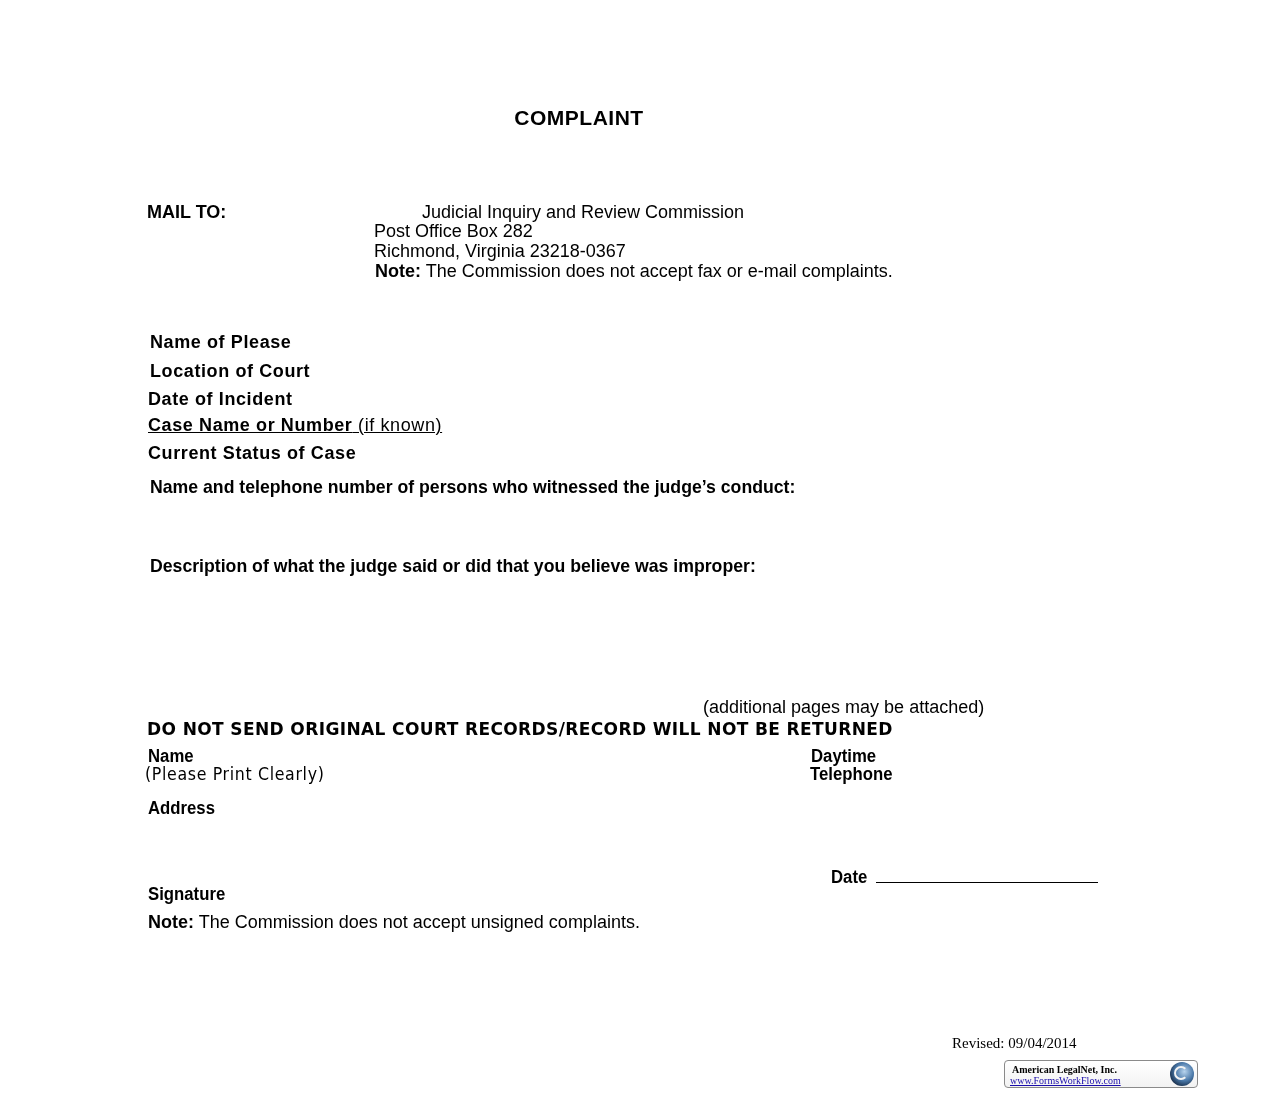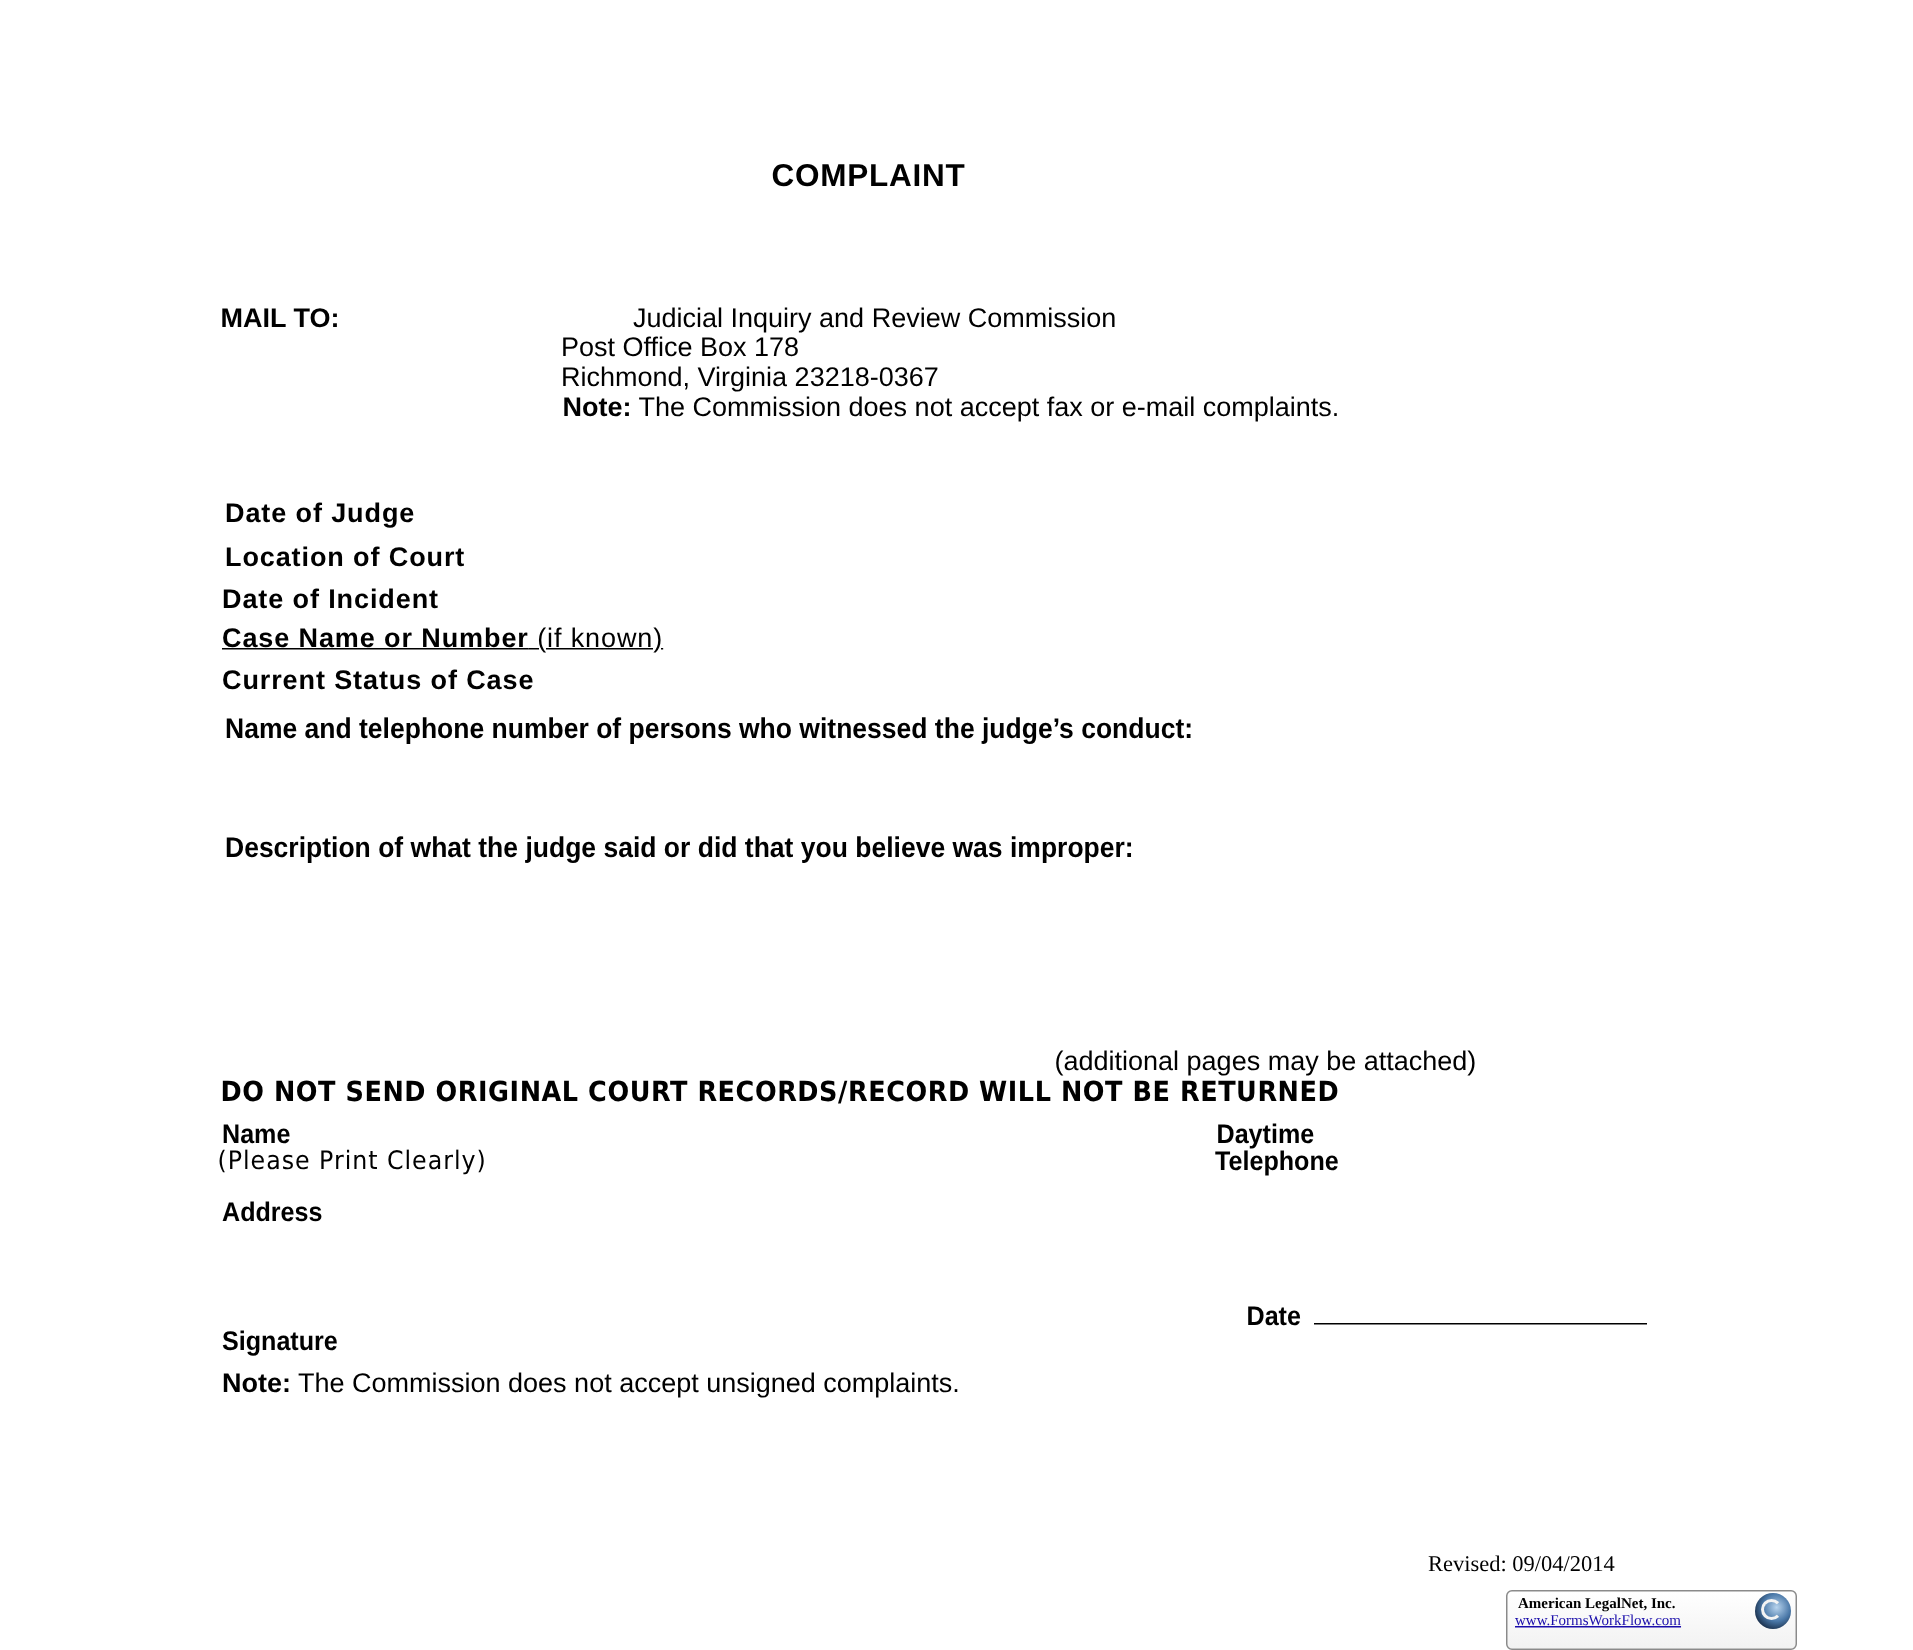--- a/index.html
+++ b/index.html
@@ -82,21 +82,21 @@
       vertical-align: baseline;
       margin-left: 6px;
     }
     .revised {
       left: 952px; top: 1035px;
       font-family: "Liberation Serif", serif;
       font-size: 15px;
     }
     .badge {
       left: 1004px; top: 1060px;
-      width: 194px; height: 40px;
+      width: 194px; height: 28px;
       border: 1px solid #8a8a8a;
       border-radius: 4px;
       background: linear-gradient(#ffffff, #f2f2f2);
       box-sizing: border-box;
     }
     .badge-company {
       position: absolute;
       left: 7px; top: 3px;
       font-family: "Liberation Serif", serif;
       font-size: 10px;
@@ -131,27 +131,27 @@
   </style>
 </head>
 <body>
 
 <div>
 
   <div class="abs title">COMPLAINT</div>
 
   <div class="abs mail-label">MAIL TO:</div>
   <div class="abs addr addr-line-0">Judicial Inquiry and Review Commission</div>
-  <div class="abs addr addr-line-1">Post Office Box 178</div>
+  <div class="abs addr addr-line-1">Post Office Box 282</div>
   <div class="abs addr addr-line-2">Richmond,  Virginia  23218-0367</div>
   <div class="abs addr-note">
     <span class="bold">Note:</span><span> The Commission does not accept fax or e-mail complaints.</span>
   </div>
 
-  <div class="abs wide" style="left:150px; top:332px;">Date of Judge</div>
+  <div class="abs wide" style="left:150px; top:332px;">Name of Please</div>
   <div class="abs wide" style="left:150px; top:361px;">Location of Court</div>
   <div class="abs wide" style="left:148px; top:389px;">Date of Incident</div>
   <div class="abs" style="left:148px; top:415px;text-decoration:underline;">
     <span class="wide">Case Name or Number</span><span class="wide-normal"> (if known)</span>
   </div>
   <div class="abs wide" style="left:148px; top:443px;">Current Status of Case</div>
 
   <div class="abs narrow" style="left:150px; top:476px;">Name and telephone number of persons who witnessed the judge’s conduct:</div>
   <div class="abs narrow" style="left:150px; top:555px;">Description of what the judge said or did that you believe was improper:</div>
   <div class="abs attach">(additional pages may be attached)</div>

